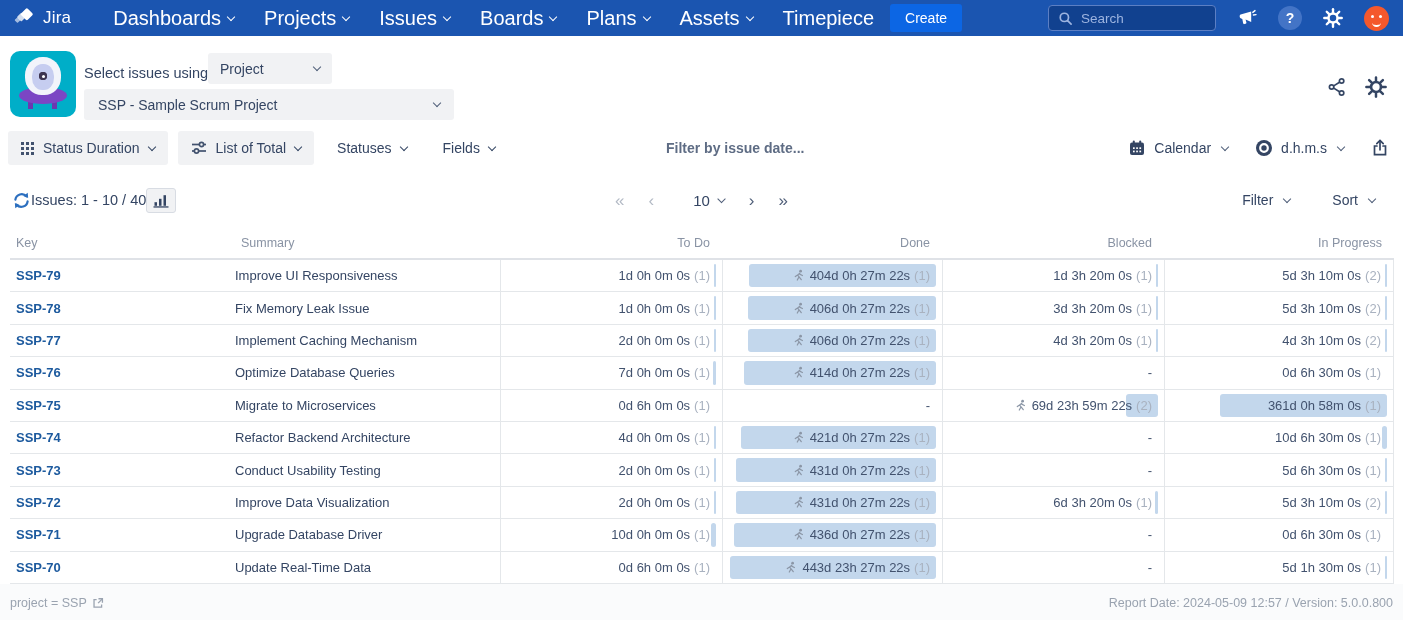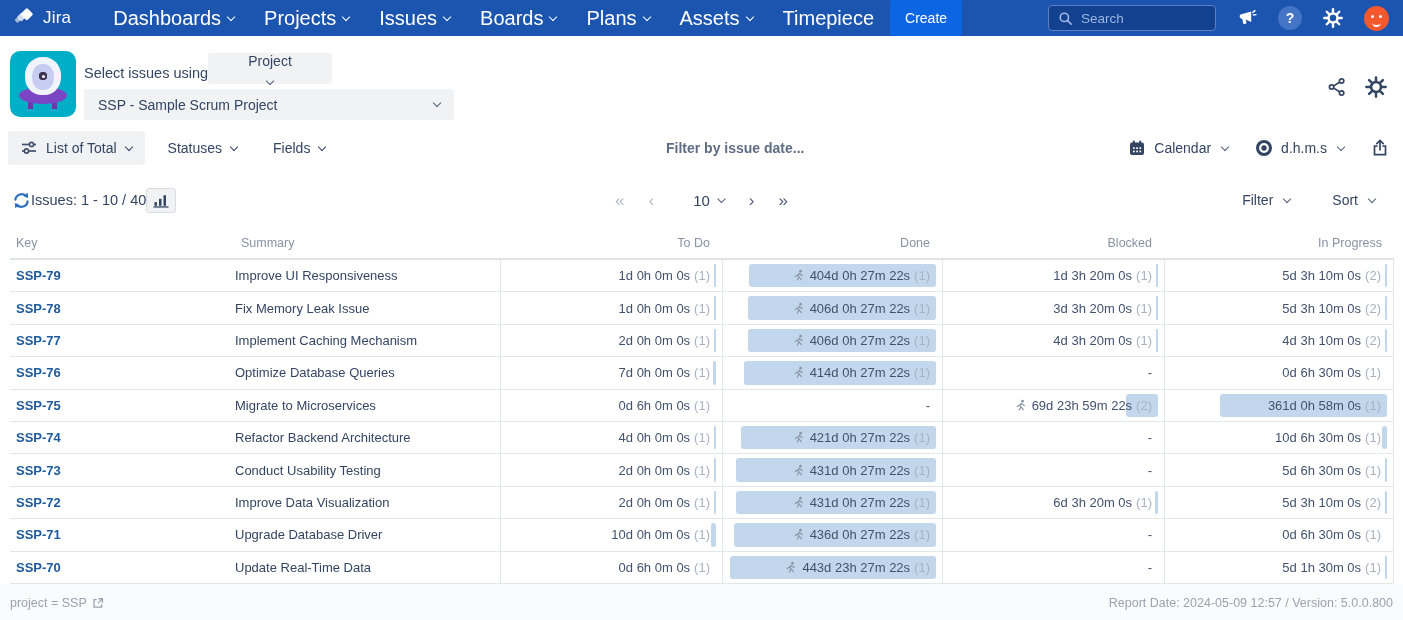--- a/index.html
+++ b/index.html
@@ -2,21 +2,21 @@
 <html><head>
 <meta charset="utf-8">
 <style>
   * { margin:0; padding:0; box-sizing:border-box; }
   html,body { width:1403px; height:620px; overflow:hidden; background:#fff;
     font-family:"Liberation Sans", sans-serif; }
   .page { position:relative; width:1403px; height:620px; background:#fff; }
 
   
   .nav { position:absolute; top:0; left:0; right:0; height:36px; background:#1b55b0;
-    display:flex; padding:0 14px; color:#fff; }
+    display:flex; align-items:center; padding:0 14px; color:#fff; }
   .brand { display:flex; align-items:center; gap:7px; margin-right:42px; }
   .brand-text { font-size:17px; font-weight:500; letter-spacing:.2px; }
   .nav-items { display:flex; align-items:center; gap:30px; }
   .nav-item { display:flex; align-items:center; gap:7px; font-size:20px; font-weight:500; cursor:pointer; }
   .chev { display:inline-block; width:6px; height:6px; border-right:1.8px solid currentColor;
     border-bottom:1.8px solid currentColor; transform:rotate(45deg); margin-top:-3px; }
   .create-btn { margin-left:16px; background:#0c66e4; color:#fff; font-size:14px; font-weight:500;
     padding:6px 15px; border-radius:3px; border:none; cursor:pointer; }
   .nav-right { margin-left:auto; display:flex; align-items:center; gap:21px; }
   .search-box { display:flex; align-items:center; gap:8px; width:168px; height:26px;
@@ -41,21 +41,21 @@
   .ufo-leg1 { left:18px; } .ufo-leg2 { left:42px; }
   .ufo-head { position:absolute; left:15px; top:6px; width:36px; height:38px; border-radius:48% 48% 46% 46%; background:#f2f4fb; }
   .ufo-dome { position:absolute; left:22px; top:13px; width:22px; height:26px; border-radius:46%; background:#c6cdf0; }
   .ufo-eye { position:absolute; left:29px; top:21px; width:8px; height:8px; border-radius:50%; background:#3d3551;
     box-shadow:inset 0 0 0 2px #3d3551; }
   .ufo-eye:before { content:""; position:absolute; left:2.5px; top:2.5px; width:3px; height:3px; border-radius:50%; background:#fff; }
   .sel-label { position:absolute; left:84px; top:22px; font-size:14.5px; color:#344563; line-height:30px; }
   .dd { display:inline-flex; align-items:center; gap:10px; background:#f1f2f4; border-radius:3px;
     color:#344563; font-size:14px; cursor:pointer; }
   .dd .chev { border-color:#505f79; }
-  .mode-dd { position:absolute; left:208px; top:17px; width:124px; height:31px; padding:0 12px; justify-content:space-between;flex-direction:column; }
+  .mode-dd { position:absolute; left:208px; top:17px; width:124px; height:31px; padding:0 12px; justify-content:space-between; }
   .proj-dd { position:absolute; left:84px; top:53px; width:370px; height:31px; padding:0 14px; justify-content:space-between; }
   .hdr-right { position:absolute; right:16px; top:40px; display:flex; gap:18px; align-items:center; color:#344563; }
   .icon-btn { cursor:pointer; display:inline-flex; align-items:center; }
 
   
   .tb { position:absolute; top:130px; left:0; right:0; height:36px; }
   .tb-left { position:absolute; left:8px; top:0; display:flex; gap:10px; align-items:center; height:36px; }
   .tb-btn { height:34px; padding:0 13px; display:inline-flex; align-items:center; gap:9px;
     background:#f1f2f4; border-radius:3px; color:#344563; font-size:14px; font-weight:500; cursor:pointer; }
   .tb-btn.plain { background:transparent; }
@@ -238,20 +238,39 @@
               <line x1="3" y1="13" x2="4.9" y2="11.1"></line>
           </g>
           <circle cx="8" cy="8" r="3.6" fill="#fff" stroke="#344563" stroke-width="1.9"></circle>
         </svg>
       </span>
     </div>
   </div>
 
   <div class="tb">
     <div class="tb-left">
+      <div class="tb-btn">
+        <span>
+          <svg width="13" height="13" viewBox="0 0 13 13">
+              <g fill="#42526e">
+            <rect x="0" y="0" width="3" height="3"></rect>
+                <rect x="5" y="0" width="3" height="3"></rect>
+                <rect x="10" y="0" width="3" height="3"></rect>
+            <rect x="0" y="5" width="3" height="3"></rect>
+                <rect x="5" y="5" width="3" height="3"></rect>
+                <rect x="10" y="5" width="3" height="3"></rect>
+            <rect x="0" y="10" width="3" height="3"></rect>
+                <rect x="5" y="10" width="3" height="3"></rect>
+                <rect x="10" y="10" width="3" height="3"></rect>
+          </g>
+            </svg>
+        </span>
+        <span>Status Duration</span>
+        <span class="chev"></span>
+      </div>
       <div class="tb-btn">
         <span>
           <svg width="16" height="16" viewBox="0 0 16 16">
             <g stroke="#42526e" stroke-width="1.7">
               <line x1="1" y1="4.5" x2="15" y2="4.5"></line>
                 <line x1="1" y1="11" x2="15" y2="11"></line>
               <circle cx="10.5" cy="4.5" r="2.1" fill="#f1f2f4"></circle>
                 <circle cx="5.5" cy="11" r="2.1" fill="#f1f2f4"></circle>
             </g>
           </svg>

